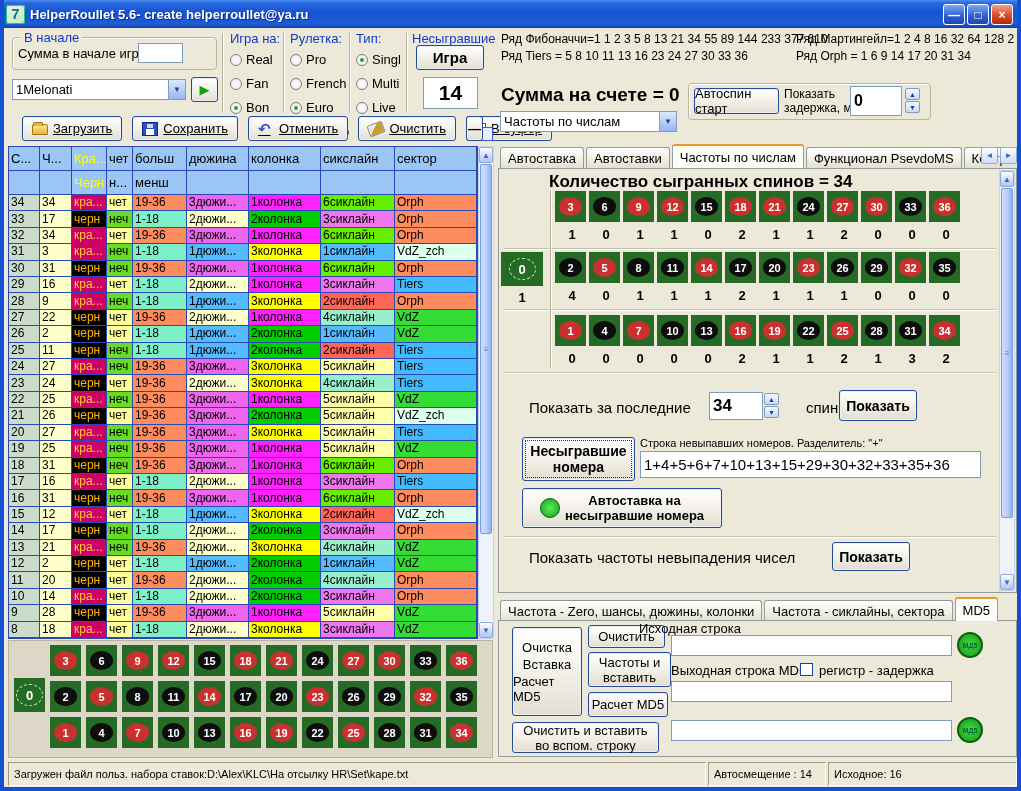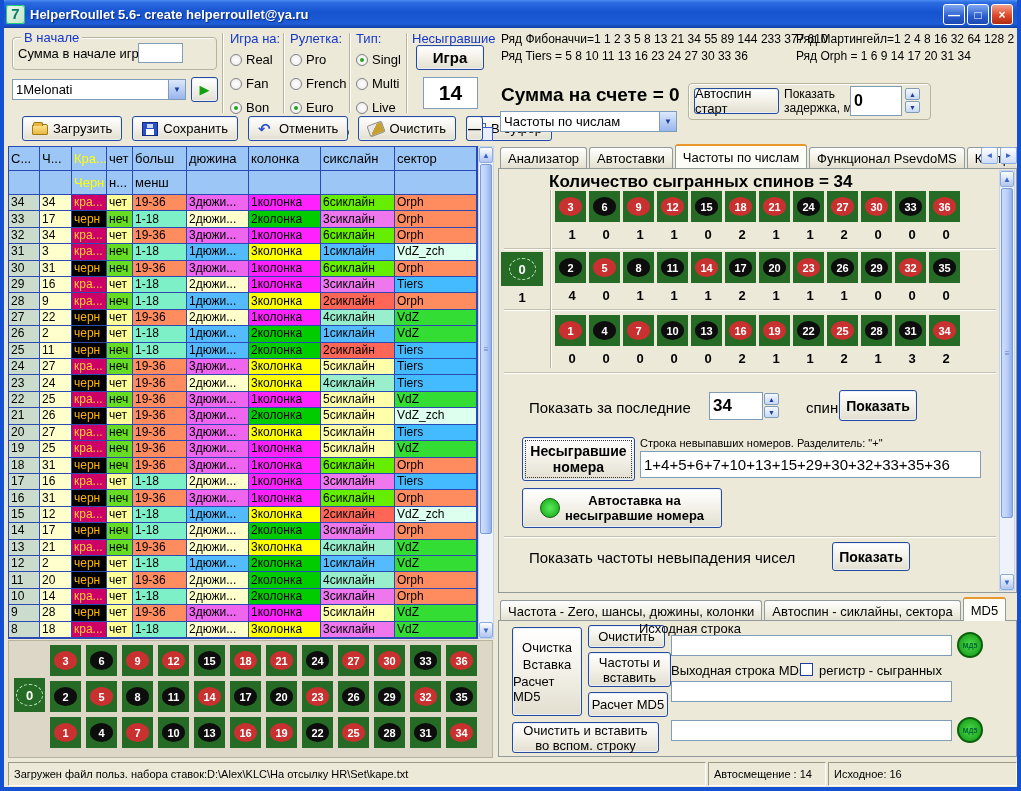--- a/index.html
+++ b/index.html
@@ -169,21 +169,21 @@
       <div class="radio-row">
         <span class="radio"></span>
         <span>Live</span>
       </div>
     </div>
 
   <div class="abs blue-label" style="left:408px;top:31px;">Несыгравшие</div>
   <div class="btn abs" style="left:412px;top:45px;width:68px;height:25px;font-weight:bold;font-size:15px;">Игра</div>
   <div class="input abs" style="left:419px;top:77px;width:55px;height:32px;font-size:21px;font-weight:bold;text-align:center;line-height:28px;">14</div>
 
-  <div class="abs" id="toolbar" style="left:18px;top:116px;display:flex;gap:10px;">
+  <div class="abs" id="toolbar" style="left:18px;top:116px;display:flex;gap:10px;text-decoration:underline;">
       <div class="btn" style="padding: 0px 9px; height: 25px;">
         <span class="ic ic-folder"></span>
         <span>Загрузить</span>
       </div>
       <div class="btn" style="padding: 0px 9px; height: 25px;">
         <span class="ic ic-floppy"></span>
         <span>Сохранить</span>
       </div>
       <div class="btn" style="padding: 0px 9px; height: 25px;">
         <span class="ic ic-undo">↶</span>
@@ -667,21 +667,21 @@
     <div>Показать</div>
     <div>задержка, мс</div>
   </div>
   <div class="input abs" style="left:846px;top:86px;width:52px;height:30px;font-size:16px;font-weight:bold;line-height:26px;">0</div>
   <div class="abs spin-arrows" style="left:901px;top:88px;">
     <div class="sarr">▲</div>
     <div class="sarr">▼</div>
   </div>
 
   <div class="tabrow" id="top-tabs" style="left:496px;top:144px;height:24px;">
-      <div class="tab">Анализатор</div>
+      <div class="tab">Автоставка</div>
       <div class="tab">Автоставки</div>
       <div class="tab sel">Частоты по числам</div>
       <div class="tab">Функционал PsevdoMS</div>
       <div class="tab">Контроль банкро</div>
     </div>
   <div class="abs" style="left:977px;top:147px;display:flex;gap:2px;">
     <div class="tsarr">◄</div>
     <div class="tsarr">►</div>
   </div>
 
@@ -885,21 +885,21 @@
   <div class="btn abs" style="left:828px;top:542px;width:78px;height:29px;font-weight:bold;font-size:14px;">Показать</div>
 
   <div class="sb-v" style="left:995px;top:170px;height:421px;">
     <div class="sb-btn">▲</div>
     <div class="sb-thumb" style="height:330px;">≡</div>
     <div class="sb-btn" style="margin-top:auto;">▼</div>
   </div>
 
   <div class="tabrow" id="bottom-tabs" style="left:496px;top:597px;height:24px;">
       <div class="tab">Частота - Zero, шансы, дюжины, колонки</div>
-      <div class="tab">Автоспин - сиклайны, сектора</div>
+      <div class="tab">Частота - сиклайны, сектора</div>
       <div class="tab sel">MD5</div>
     </div>
   <div class="panel" style="left:494px;top:620px;width:519px;height:137px;"></div>
 
   <div class="btn abs" style="left:508px;top:627px;width:70px;height:89px;flex-direction:column;gap:2px;font-size:13px;">
     <span>Очистка</span>
     <span>Вставка</span>
     <span>Расчет MD5</span>
   </div>
   <div class="btn abs" style="left:584px;top:625px;width:77px;height:23px;">Очистить</div>
@@ -912,21 +912,21 @@
     <span>Очистить и  вставить</span>
     <span>во вспом. строку</span>
   </div>
 
   <div class="abs" style="left:635px;top:621px;font-size:13px;">Исходная строка</div>
   <input class="input abs" style="left: 667px; top: 635px; width: 281px; height: 21px;" value="">
   <div class="md5-icon abs" style="left:953px;top:632px;">МД5</div>
 
   <div class="abs" style="left:667px;top:663px;font-size:13px;">Выходная строка MD5</div>
   <span class="chk abs" style="left:796px;top:663px;"></span>
-  <div class="abs" style="left:815px;top:663px;font-size:13px;">регистр  - сыгранных</div>
+  <div class="abs" style="left:815px;top:663px;font-size:13px;">регистр  - задержка</div>
   <input class="input abs" style="left: 667px; top: 681px; width: 281px; height: 21px;" value="">
 
   <input class="input abs" style="left: 667px; top: 720px; width: 281px; height: 21px;" value="">
   <div class="md5-icon abs" style="left:953px;top:717px;">МД5</div>
 
   <div class="status-cell" style="left:4px;width:698px;">Загружен файл польз. набора ставок:D:\Alex\KLC\На отсылку HR\Set\kape.txt</div>
   <div class="status-cell" style="left:704px;width:118px;">Автосмещение : 14</div>
   <div class="status-cell" style="left:824px;width:189px;">Исходное: 16</div>
 
 </div>

